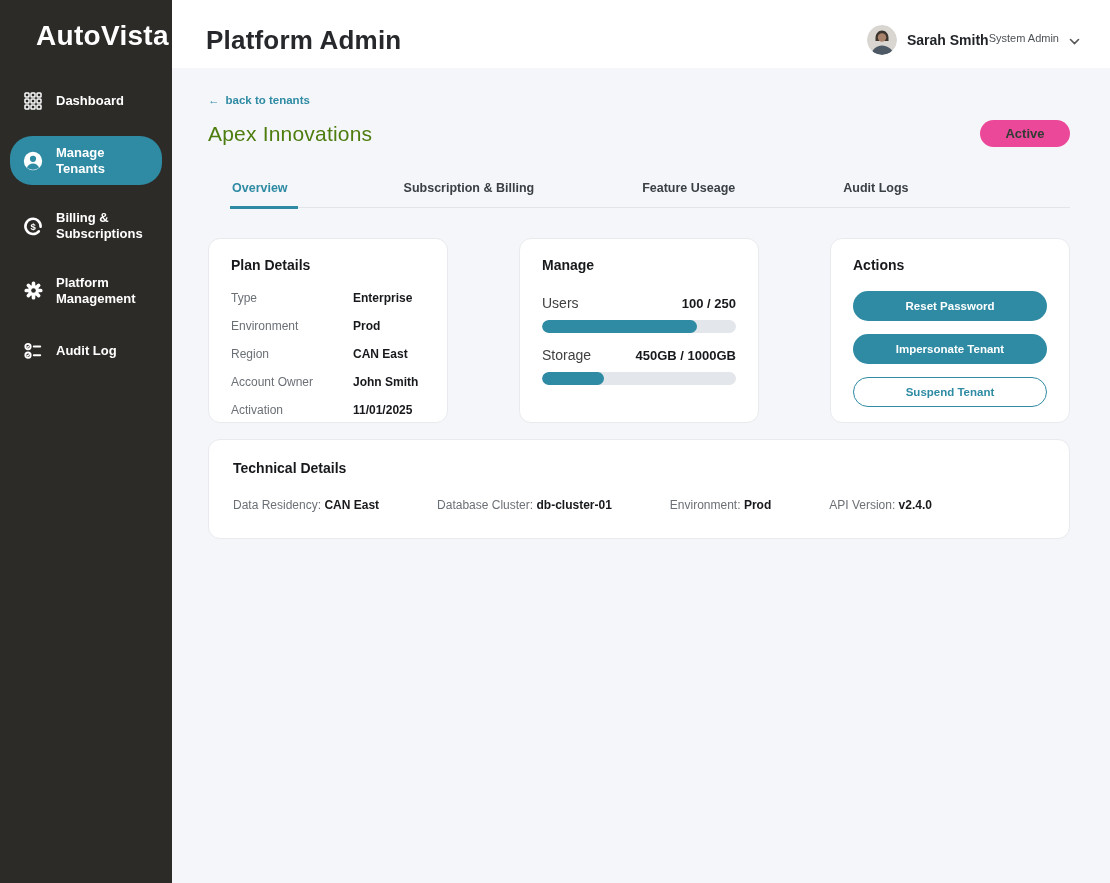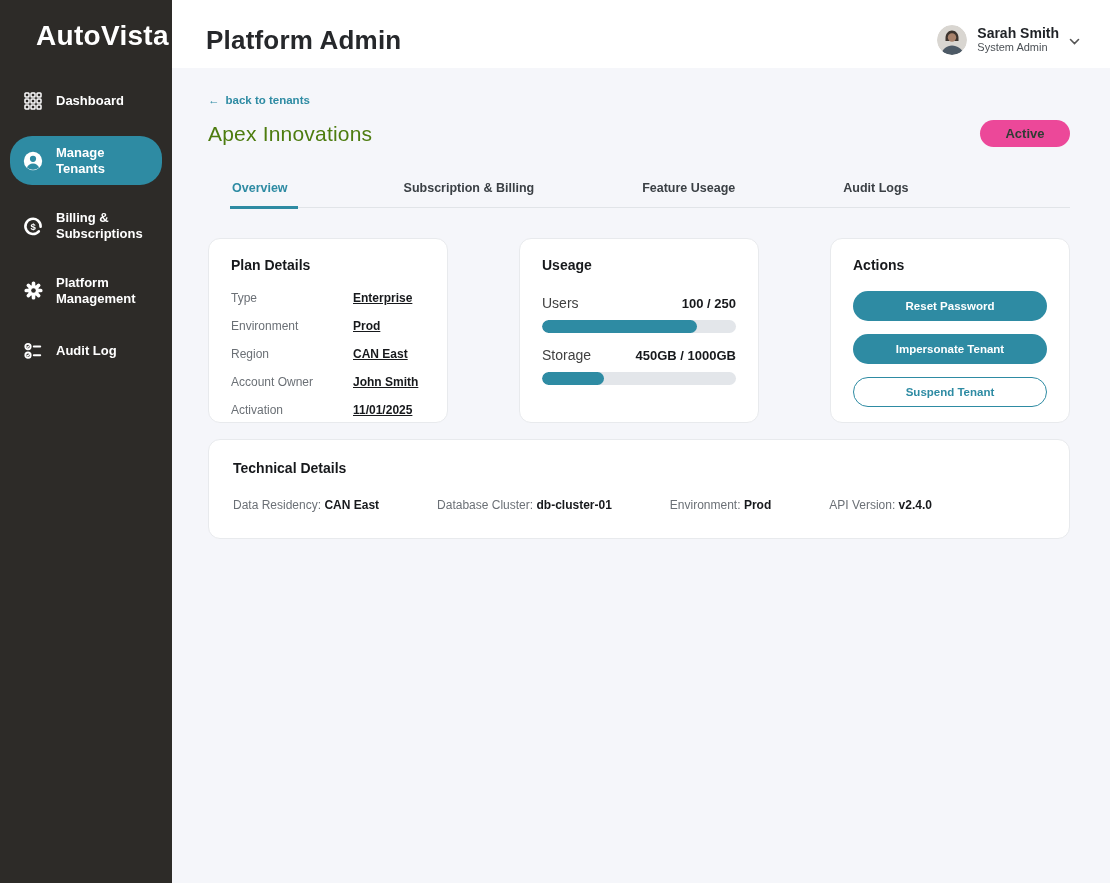--- a/index.html
+++ b/index.html
@@ -35,21 +35,21 @@
   
   .main { flex:1; display:flex; flex-direction:column; min-width:0; }
   .header {
     height:68px; flex-shrink:0; background:#fff;
     display:flex; align-items:center; justify-content:space-between;
     padding:12px 30px 0 34px;
   }
   .page-h1 { margin:0; font-size:26px; font-weight:800; color:#26282b; letter-spacing:.2px; }
   .user-chip { display:flex; align-items:center; gap:10px; cursor:pointer; }
   .avatar { width:30px; height:30px; border-radius:50%; overflow:hidden; flex-shrink:0; display:block; }
-  .user-text { display:flex; flex-direction:column;justify-content:center; }
+  .user-text { display:flex; flex-direction:row;justify-content:center; }
   .user-name { font-size:14px; font-weight:700; color:#1f2226; line-height:1.15; }
   .user-role { font-size:11px; color:#4c5156; line-height:1.2; }
 
   
   .content { flex:1; background:#f5f6fa; padding:22px 40px 0 36px; }
   .back-link {
     display:inline-flex; align-items:center; gap:6px;
     color:#2e8ba3; font-size:11.5px; font-weight:700;
     text-decoration:none; cursor:pointer;
   }
@@ -72,21 +72,21 @@
   .cards { display:flex; justify-content:space-between; margin-top:30px; }
   .card {
     background:#fff; border:1px solid #e8eaed; border-radius:12px;
     padding:18px 22px;
   }
   .cards .card { width:240px; height:185px; }
   .card-title { margin:0 0 18px 0; font-size:14px; font-weight:700; color:#17191c; }
 
   .kv { display:flex; margin-bottom:14px; font-size:12px; align-items:baseline; }
   .kv .k { width:122px; color:#6b7076; flex-shrink:0; }
-  .kv .v { font-weight:700; color:#17191c;text-decoration:underline; }
+  .kv .v { font-weight:700; color:#17191c; }
 
   .meter { margin-top:14px; }
   .meter:first-of-type { margin-top:22px; }
   .meter-head { display:flex; justify-content:space-between; align-items:baseline; margin-bottom:9px; }
   .meter-label { font-size:14px; color:#404040; }
   .meter-value { font-size:13px; font-weight:700; color:#17191c; }
   .bar { height:13px; border-radius:7px; background:#e3e6ea; overflow:hidden; }
   .fill { height:100%; background:#2e8ba3; border-radius:7px; }
 
   .btn {
@@ -255,21 +255,21 @@
             <span class="k">Account Owner</span>
             <span class="v">John Smith</span>
           </div>
           <div class="kv">
             <span class="k">Activation</span>
             <span class="v">11/01/2025</span>
           </div>
         </section>
 
         <section class="card">
-          <h3 class="card-title">Useage</h3>
+          <h3 class="card-title">Manage</h3>
           <div class="meter">
             <div class="meter-head">
               <span class="meter-label">Users</span>
               <span class="meter-value">100 / 250</span>
             </div>
             <div class="bar">
               <div class="fill" style="width: 80%;"></div>
             </div>
           </div>
           <div class="meter">

